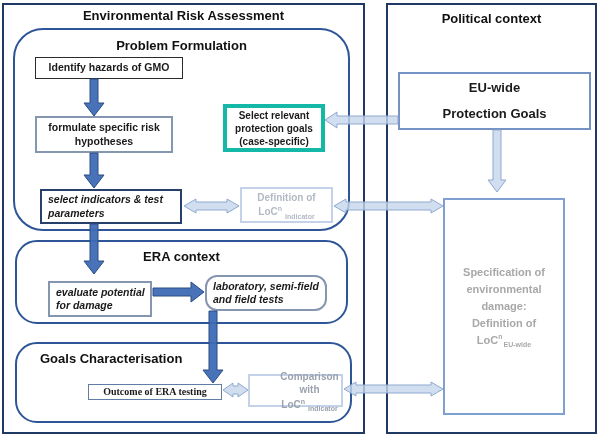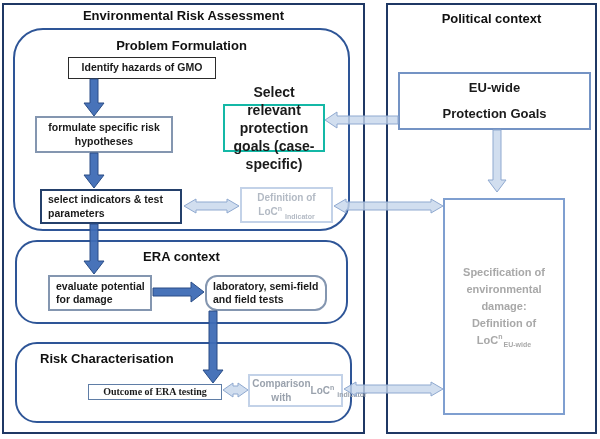--- a/index.html
+++ b/index.html
@@ -8,30 +8,30 @@
   .abs{position:absolute;box-sizing:border-box;}
   
   .panel{border:2px solid #1f3864;background:#fff;}
   .panel-title{font-weight:700;font-size:13px;color:#111;text-align:center;}
   
   .section{border:2px solid #2e5597;border-radius:26px;background:transparent;}
   .section-title{font-weight:700;font-size:13px;color:#111;}
   
   .box{background:#fff;display:flex;align-items:center;justify-content:center;
        text-align:center;font-weight:700;color:#1a1a1a;line-height:1.25;}
-  .box.left{justify-content:center;text-align:left;padding-left:6px;padding-right:4px;}
-  .b-identify{border:1.5px solid #2b2b2b;font-size:10.5px;margin-left:33px;}
+  .box.left{justify-content:center;text-align:left;padding-left:6px;padding-right:4px;font-style:italic;}
+  .b-identify{border:1.5px solid #2b2b2b;font-size:10.5px;}
   .b-formulate{border:2px solid #8496b0;font-size:10.5px;}
-  .b-selgoals{border:2px solid #14b8a6;font-size:14px;line-height:1.3;}
+  .b-selgoals{border:4px solid #14b8a6;font-size:10px;line-height:1.3;}
   .b-selind{border:2px solid #24406b;font-size:10.5px;}
-  .b-evaluate{border:2px solid #8496b0;font-size:10.5px;}
+  .b-evaluate{border:2px solid #8496b0;font-size:10.5px;margin-top:6px;}
   .b-lab{border:2px solid #8496b0;font-size:10.5px;}
   .b-outcome{border:1.5px solid #5f7da6;font-size:10px;}
   .b-greyline{border:2px solid #c3d2e8;font-size:10px;color:#b3bac4;flex-direction:column;line-height:1.35;}
-  .b-comparison{border:2px solid #c3d2e8;font-size:10px;color:#9aa2ad;flex-direction:row;line-height:1.35;padding-left:28px;}
+  .b-comparison{border:2px solid #c3d2e8;font-size:10px;color:#9aa2ad;flex-direction:column;line-height:1.35;padding-left:28px;}
   .b-euwide{border:2px solid #7493c4;font-size:13px;flex-direction:column;line-height:2.0;}
   .b-spec{border:2px solid #7f9fd0;font-size:11px;color:#a8a8a8;flex-direction:column;line-height:1.55;}
   sup{font-size:7px;}
   .subsc{font-size:7px;position:relative;top:3px;margin-left:3px;}
   .subsc.tight{margin-left:1px;}
   svg{position:absolute;left:0;top:0;pointer-events:none;}
   .thick{fill:#3e6cb5;fill-opacity:.95;stroke:#2a4d86;stroke-width:1;}
   .light{fill:#c6d6eb;fill-opacity:.8;stroke:#8fa9d0;stroke-width:1;}
 </style>
 </head>
@@ -74,21 +74,21 @@
 
 <div class="abs box left b-evaluate" style="left:48px;top:275px;width:104px;height:36px;">
   <span>evaluate potential for damage</span>
 </div>
 
 <div class="abs box left b-lab" style="left:205px;top:275px;width:122px;height:36px;border-radius:12px;">
   <span>laboratory, semi-field and field tests</span>
 </div>
 
 <div class="abs section" style="left:15px;top:342px;width:337px;height:81px;border-radius:22px;"></div>
-<div class="abs section-title" style="left:40px;top:351px;">Risk Characterisation</div>
+<div class="abs section-title" style="left:40px;top:351px;">Goals Characterisation</div>
 
 <div class="abs box b-outcome" style="left:88px;top:384px;width:134px;height:16px;font-family:Liberation Serif, serif;">
   <span>Outcome of ERA testing</span>
 </div>
 
 <div class="abs box b-comparison" style="left:248px;top:374px;width:95px;height:33px;">
   <div>Comparison with</div>
   <div>
     <span>LoC</span><sup>n</sup><span class="subsc">indicator</span>
   </div>

